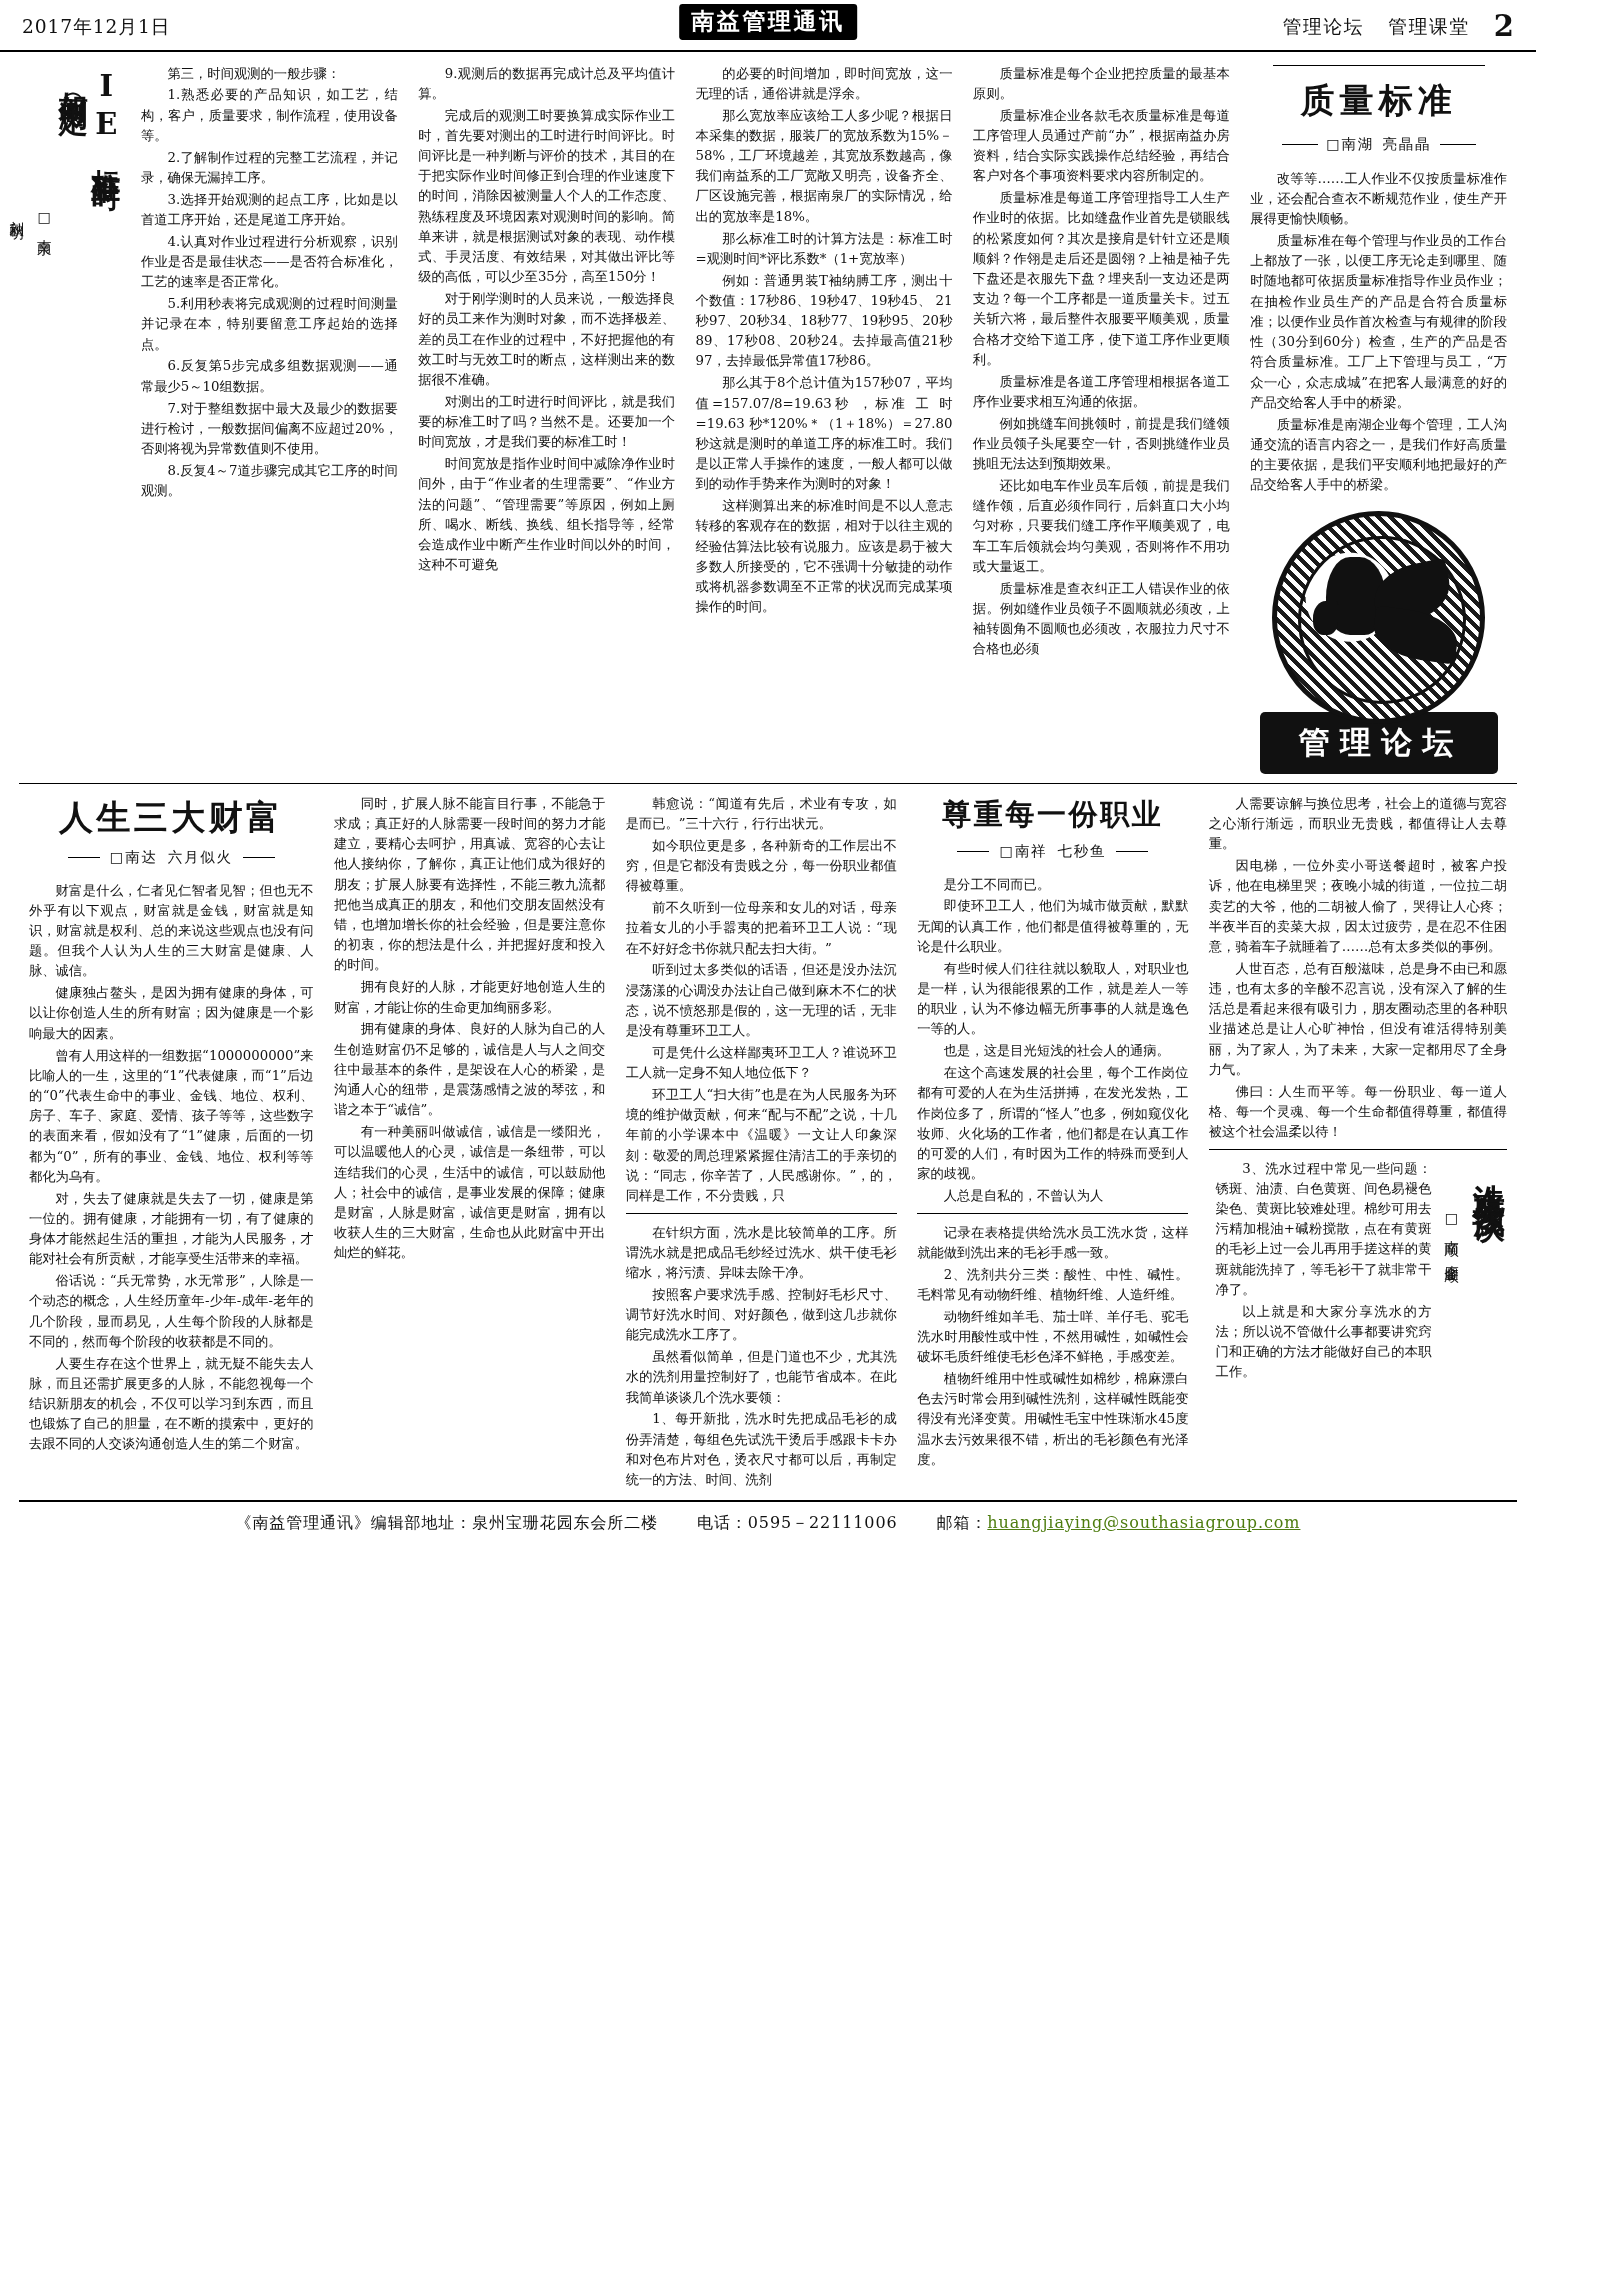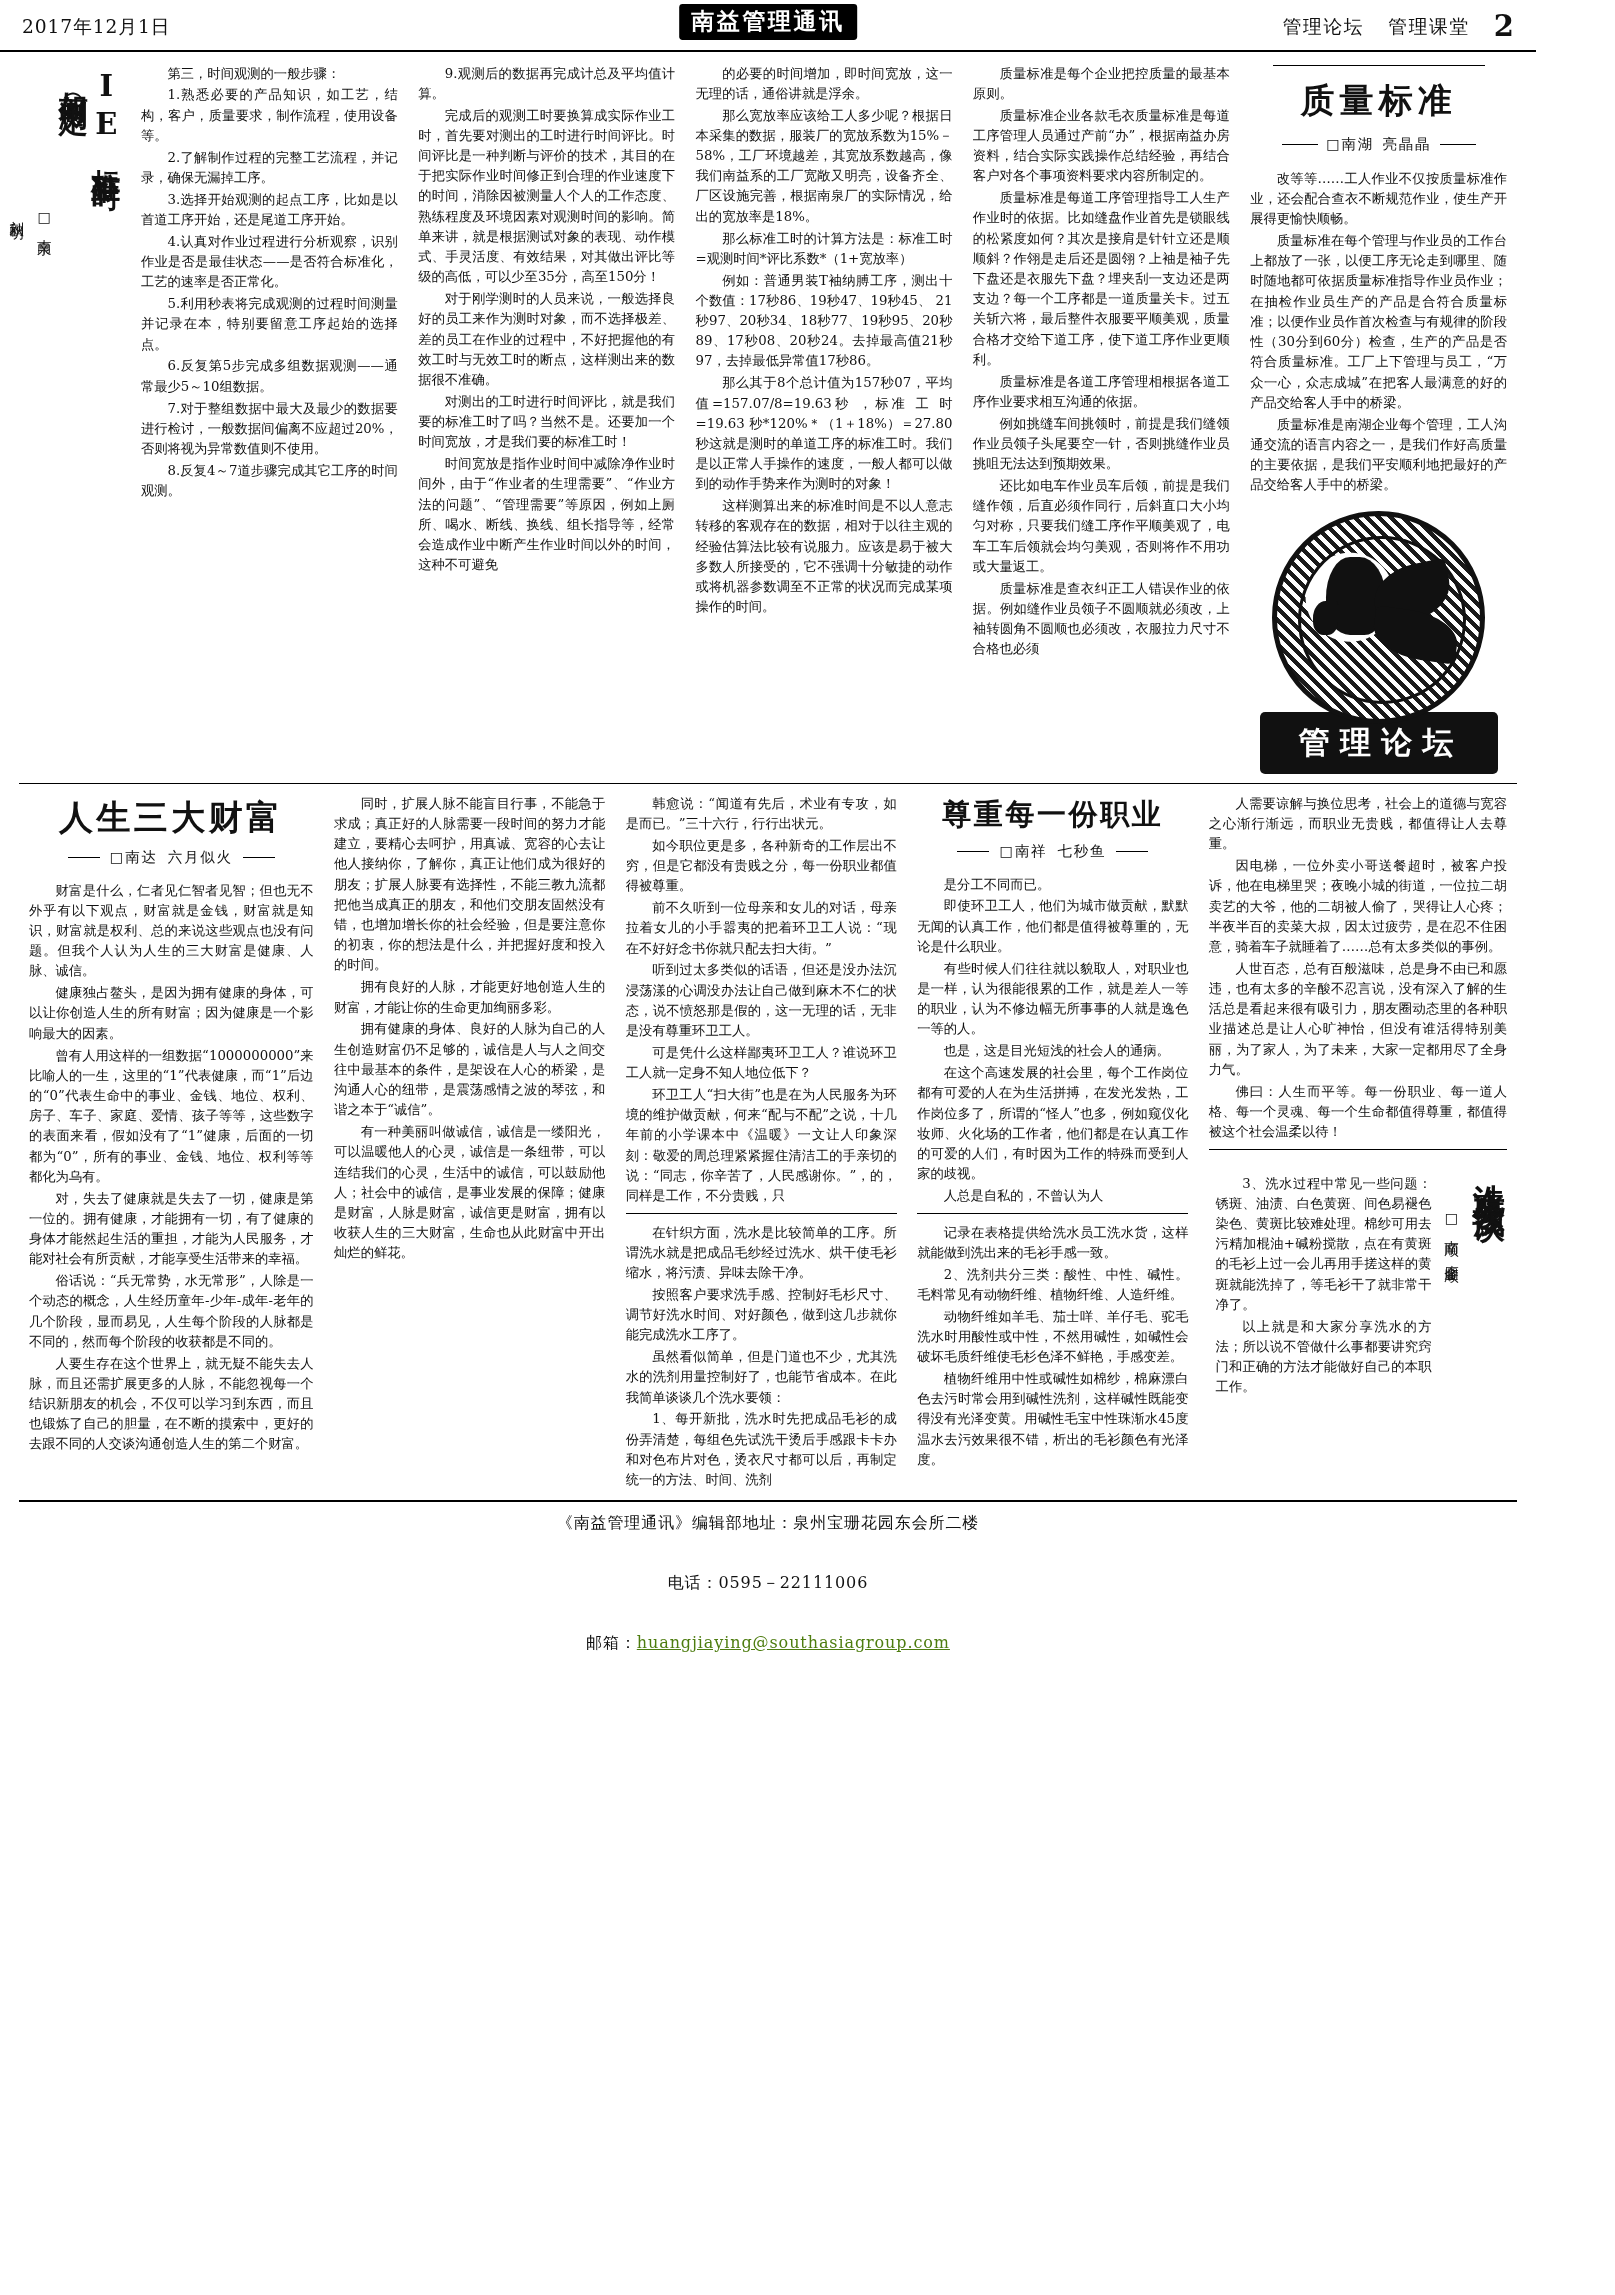--- a/index.html
+++ b/index.html
@@ -253,21 +253,20 @@
     border-top:2.6px solid #000;
     margin:8.5px 18.7px 0 18.7px;
     padding:10.2px 0 13.6px 0;
     display:flex;
     align-items:center;
     justify-content:center;
     gap:39px;
     font-size:16px;
     letter-spacing:0.9px;
     white-space:nowrap;
-    flex-direction:column;
   }
   .footer .mail { color:#4d7c0f; }
   .footer a { color:#1a1a8c; text-decoration:underline; }
   .midrule { border-top:1.7px solid #000; margin:6.8px 0 8.5px 0; }
 </style>
 </head>
 <body>
 
 <div class="page">
 
@@ -431,21 +430,21 @@
         <p>因电梯，一位外卖小哥送餐超时，被客户投诉，他在电梯里哭；夜晚小城的街道，一位拉二胡卖艺的大爷，他的二胡被人偷了，哭得让人心疼；半夜半百的卖菜大叔，因太过疲劳，是在忍不住困意，骑着车子就睡着了……总有太多类似的事例。</p>
         <p>人世百态，总有百般滋味，总是身不由已和愿违，也有太多的辛酸不忍言说，没有深入了解的生活总是看起来很有吸引力，朋友圈动态里的各种职业描述总是让人心旷神怡，但没有谁活得特别美丽，为了家人，为了未来，大家一定都用尽了全身力气。</p>
         <p>佛曰：人生而平等。每一份职业、每一道人格、每一个灵魂、每一个生命都值得尊重，都值得被这个社会温柔以待！</p>
         <div class="midrule"></div>
         <div class="vt-wrap">
           <div class="vt-title">洗水要领浅谈</div>
           <div class="vt-by">
             <span>□南顺</span>
             <span>廖金顺</span>
           </div>
-          <div style="flex:1 1 auto;margin-top:15px;">
+          <div style="flex:1 1 auto;">
             <p>3、洗水过程中常见一些问题：锈斑、油渍、白色黄斑、间色易褪色染色、黄斑比较难处理。棉纱可用去污精加棍油+碱粉搅散，点在有黄斑的毛衫上过一会儿再用手搓这样的黄斑就能洗掉了，等毛衫干了就非常干净了。</p>
             <p>以上就是和大家分享洗水的方法；所以说不管做什么事都要讲究窍门和正确的方法才能做好自己的本职工作。</p>
           </div>
         </div>
       </div>
 
     </div>
   </div>
 
   <div class="footer">

